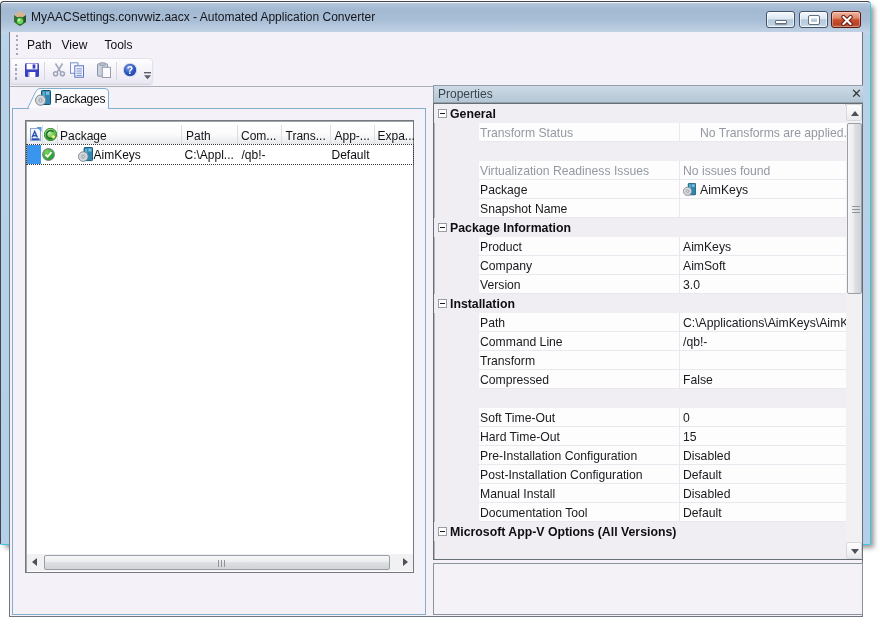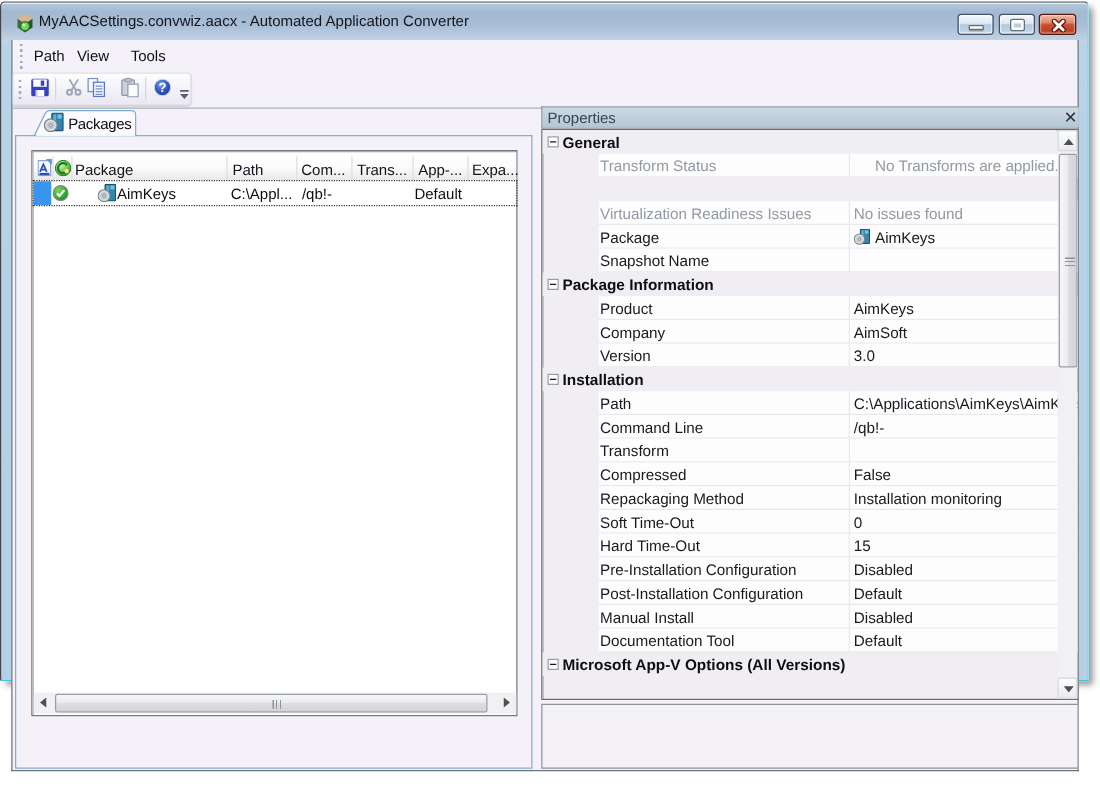--- a/index.html
+++ b/index.html
@@ -343,25 +343,20 @@
           <div class="prow" style="top:247px">
             <div class="dv"></div>
             <div class="n">Transform</div>
             <div class="v"></div>
           </div>
           <div class="prow" style="top:266px">
             <div class="dv"></div>
             <div class="n">Compressed</div>
             <div class="v">False</div>
           </div>
-          <div class="prow" style="top:285px">
-            <div class="dv"></div>
-            <div class="n">Repackaging Method</div>
-            <div class="v">Installation monitoring</div>
-          </div>
           <div class="prow" style="top:304px">
             <div class="dv"></div>
             <div class="n">Soft Time-Out</div>
             <div class="v">0</div>
           </div>
           <div class="prow" style="top:323px">
             <div class="dv"></div>
             <div class="n">Hard Time-Out</div>
             <div class="v">15</div>
           </div>

